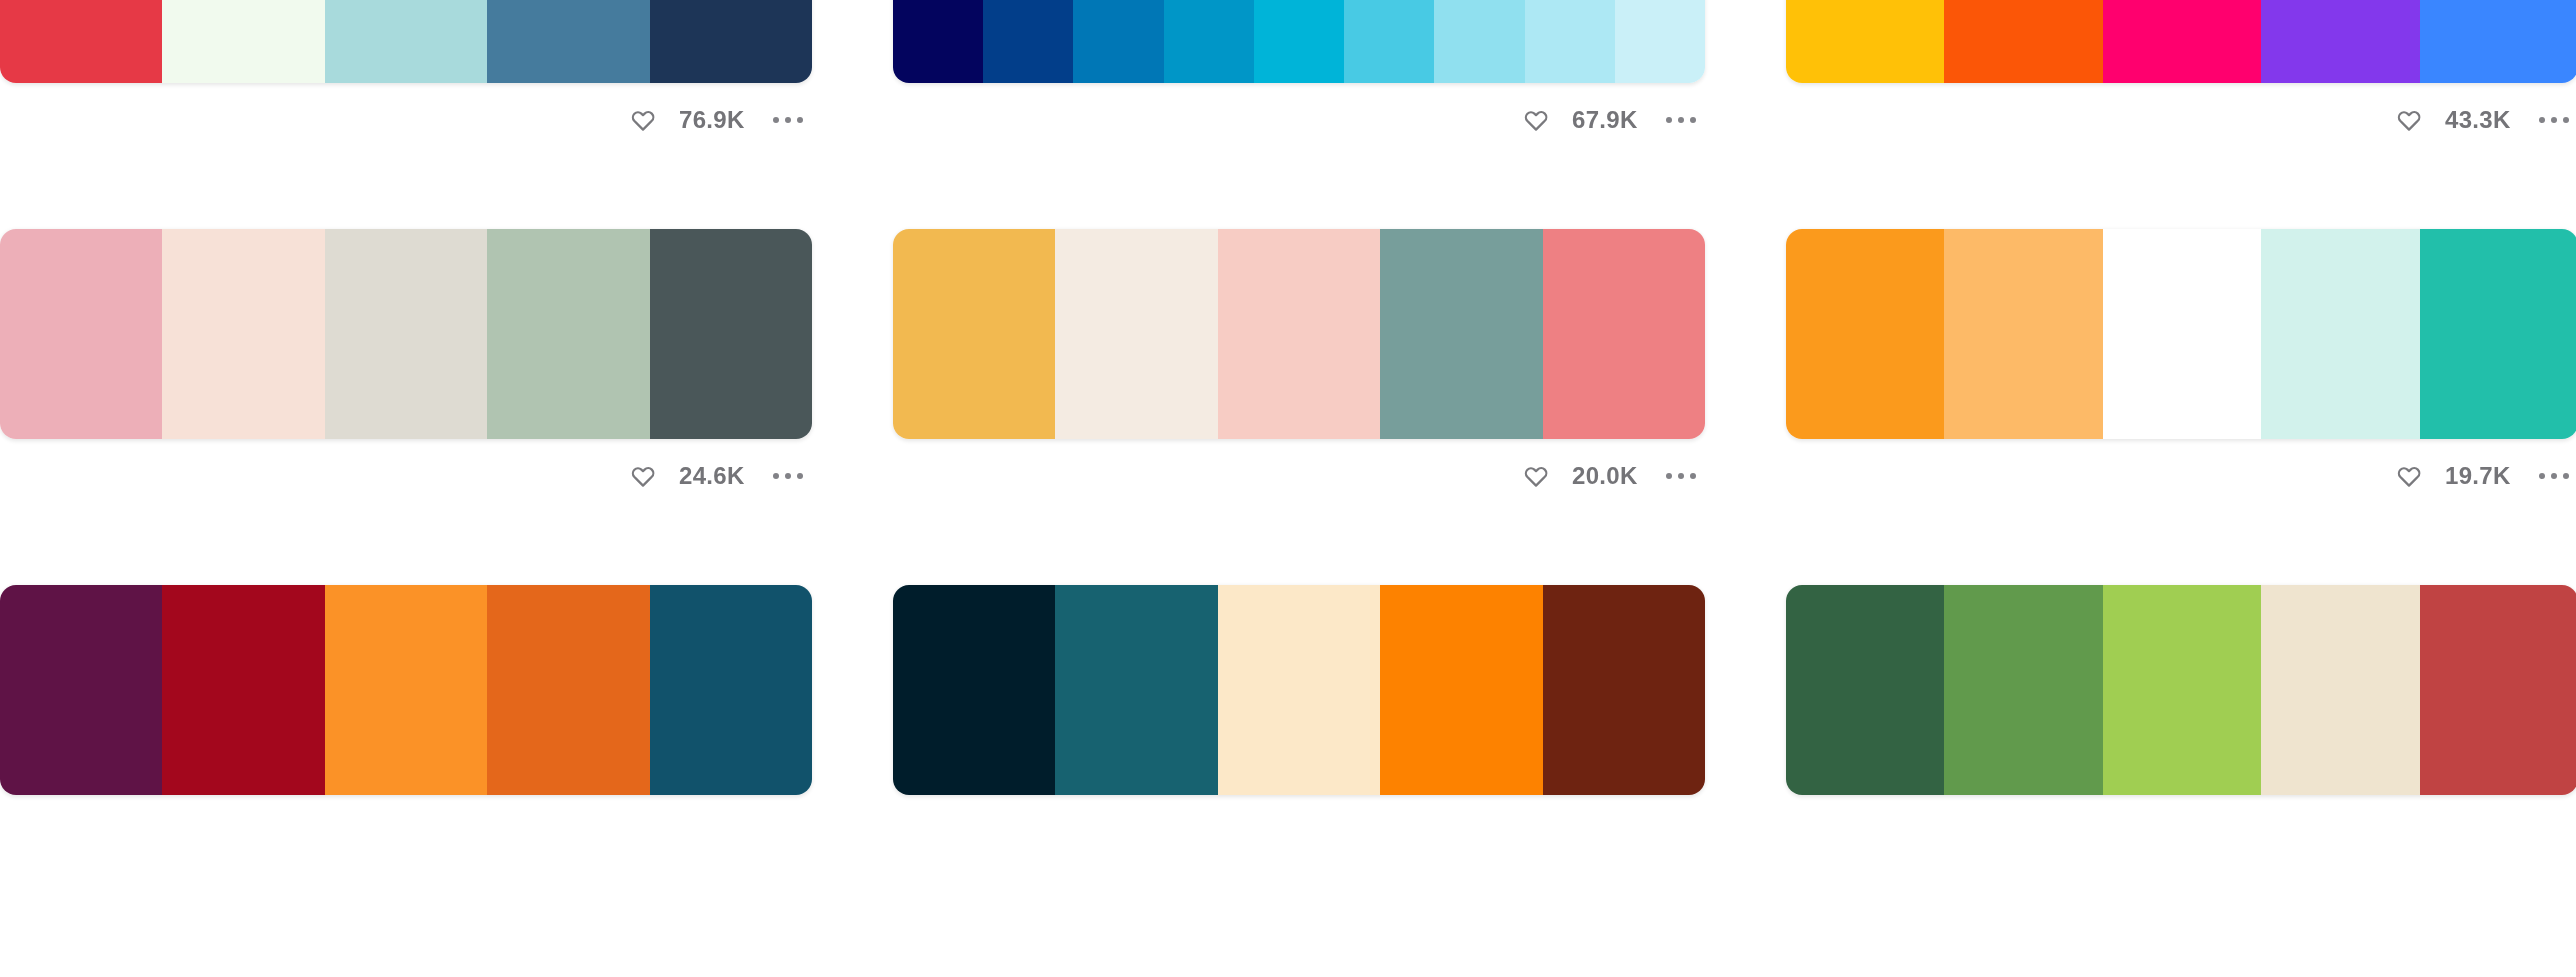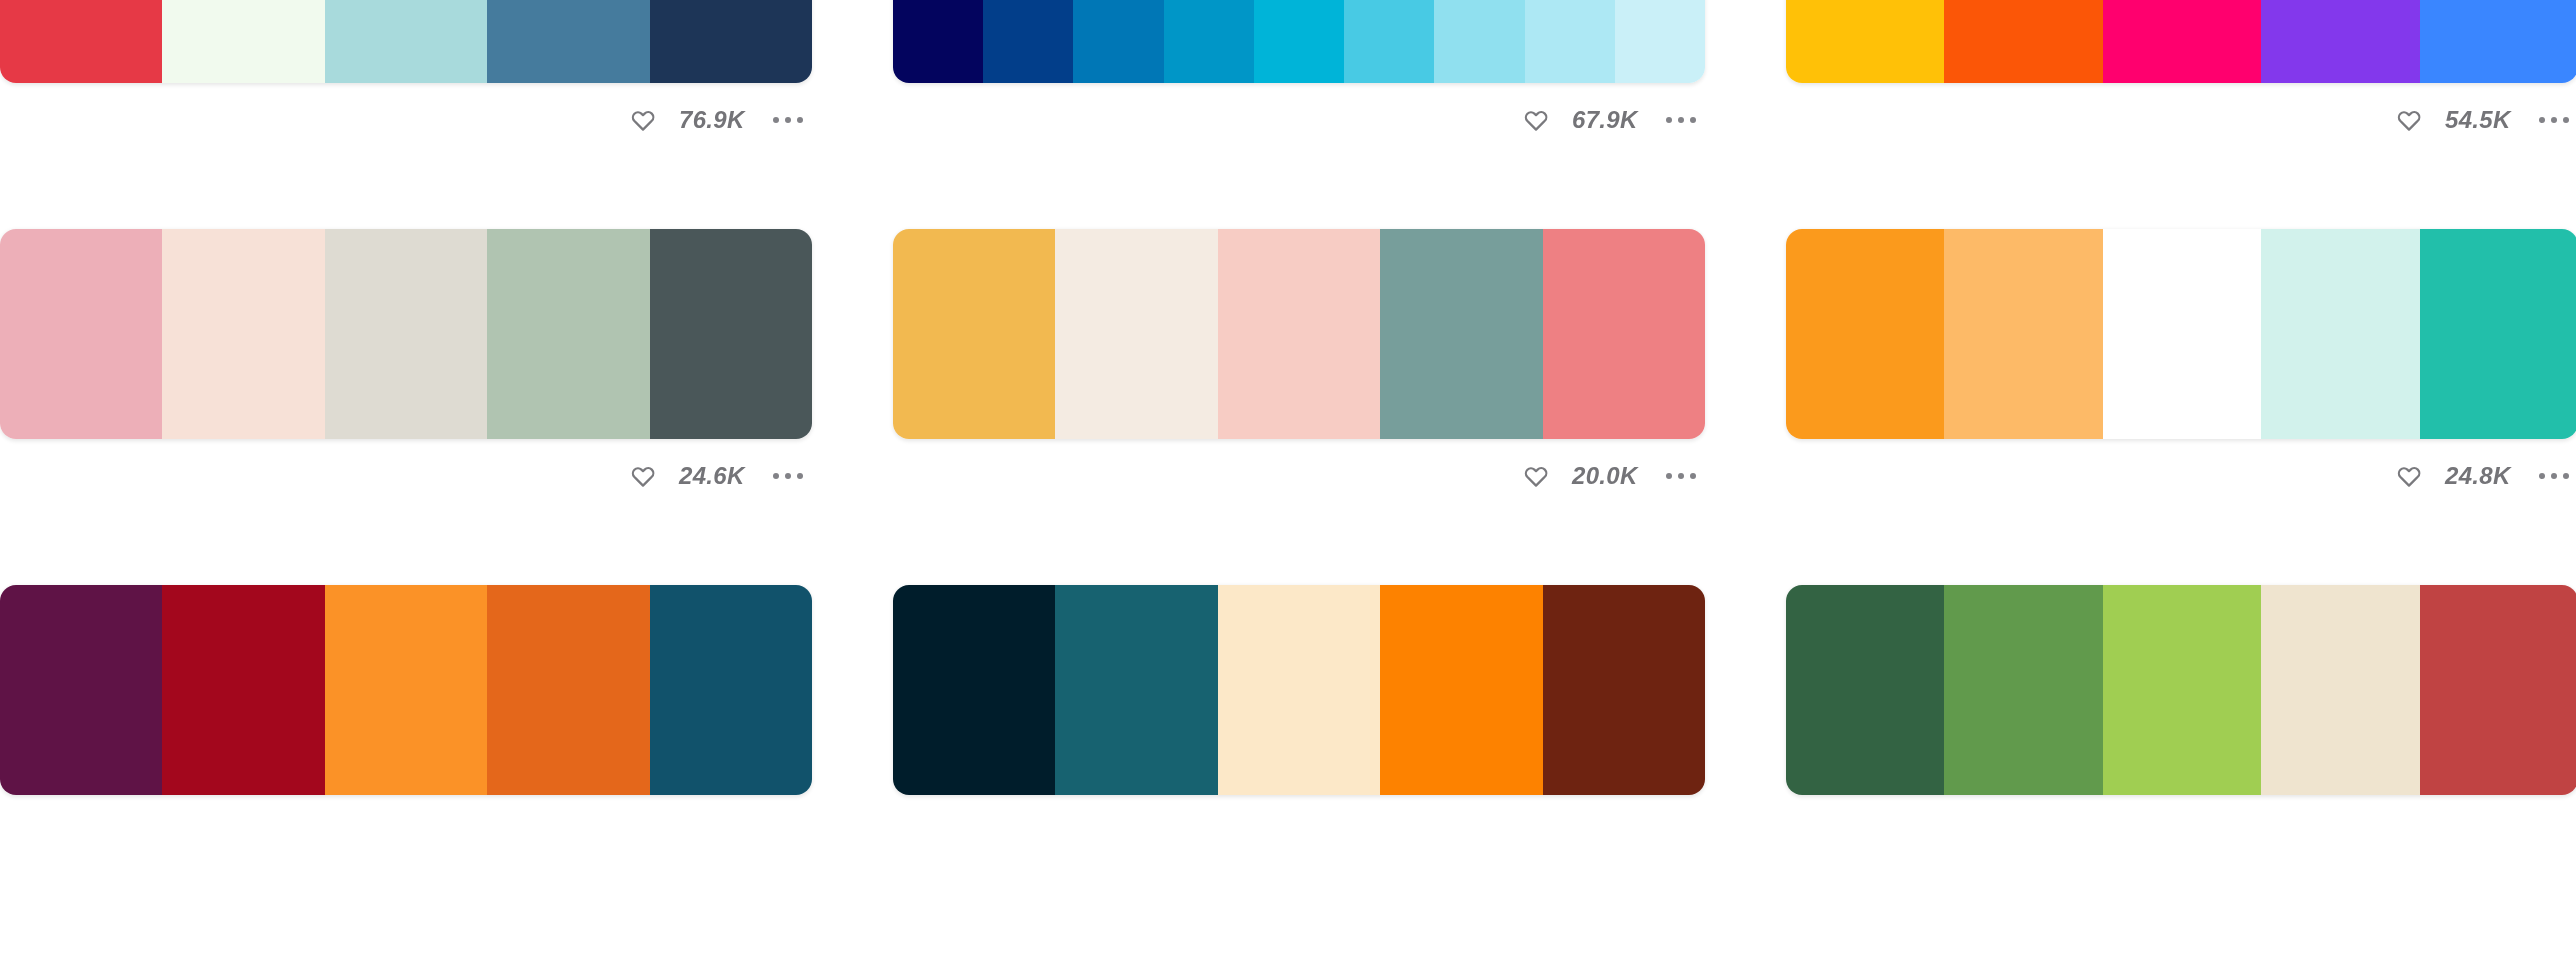--- a/index.html
+++ b/index.html
@@ -58,21 +58,20 @@
     justify-content: flex-end;
     padding-right: 5.4px;
     gap: 0px;
   }
 
   .like-group {
     display: flex;
     align-items: flex-start;
     gap: 24px;
     cursor: pointer;
-    font-style: italic;
   }
 
   .heart-icon {
     width: 24px;
     height: 24px;
     display: block;
     color: #79797d;
   }
 
   .heart-icon svg { display: block; width: 24px; height: 24px; }
@@ -168,21 +167,21 @@
           <div class="swatch" title="#8338EC" style="background: rgb(131, 56, 236);"></div>
           <div class="swatch" title="#3A86FF" style="background: rgb(58, 134, 255);"></div>
         </div>
         <div class="card-footer">
           <div class="like-group">
             <span class="heart-icon">
               <svg viewBox="0 0 24 24" fill="none" stroke="currentColor" stroke-width="2.2" stroke-linecap="round" stroke-linejoin="round">
                 <path d="M20.8 5.6a5.1 5.1 0 0 0-7.2 0L12 7.2l-1.6-1.6a5.1 5.1 0 0 0-7.2 7.2l1.6 1.6L12 21.6l7.2-7.2 1.6-1.6a5.1 5.1 0 0 0 0-7.2z"></path>
               </svg>
             </span>
-            <span class="like-count">54.5K</span>
+            <span class="like-count">43.3K</span>
           </div>
           <div class="more-menu">
             <span class="dot"></span>
             <span class="dot"></span>
             <span class="dot"></span>
           </div>
         </div>
       </div>
       <div class="palette-card" style="grid-area: 2 / 1;">
         <div class="swatches">
@@ -240,21 +239,21 @@
           <div class="swatch" title="#D2F2EC" style="background: rgb(210, 242, 236);"></div>
           <div class="swatch" title="#22BFAA" style="background: rgb(34, 191, 170);"></div>
         </div>
         <div class="card-footer">
           <div class="like-group">
             <span class="heart-icon">
               <svg viewBox="0 0 24 24" fill="none" stroke="currentColor" stroke-width="2.2" stroke-linecap="round" stroke-linejoin="round">
                 <path d="M20.8 5.6a5.1 5.1 0 0 0-7.2 0L12 7.2l-1.6-1.6a5.1 5.1 0 0 0-7.2 7.2l1.6 1.6L12 21.6l7.2-7.2 1.6-1.6a5.1 5.1 0 0 0 0-7.2z"></path>
               </svg>
             </span>
-            <span class="like-count">24.8K</span>
+            <span class="like-count">19.7K</span>
           </div>
           <div class="more-menu">
             <span class="dot"></span>
             <span class="dot"></span>
             <span class="dot"></span>
           </div>
         </div>
       </div>
       <div class="palette-card" style="grid-area: 3 / 1;">
         <div class="swatches">

